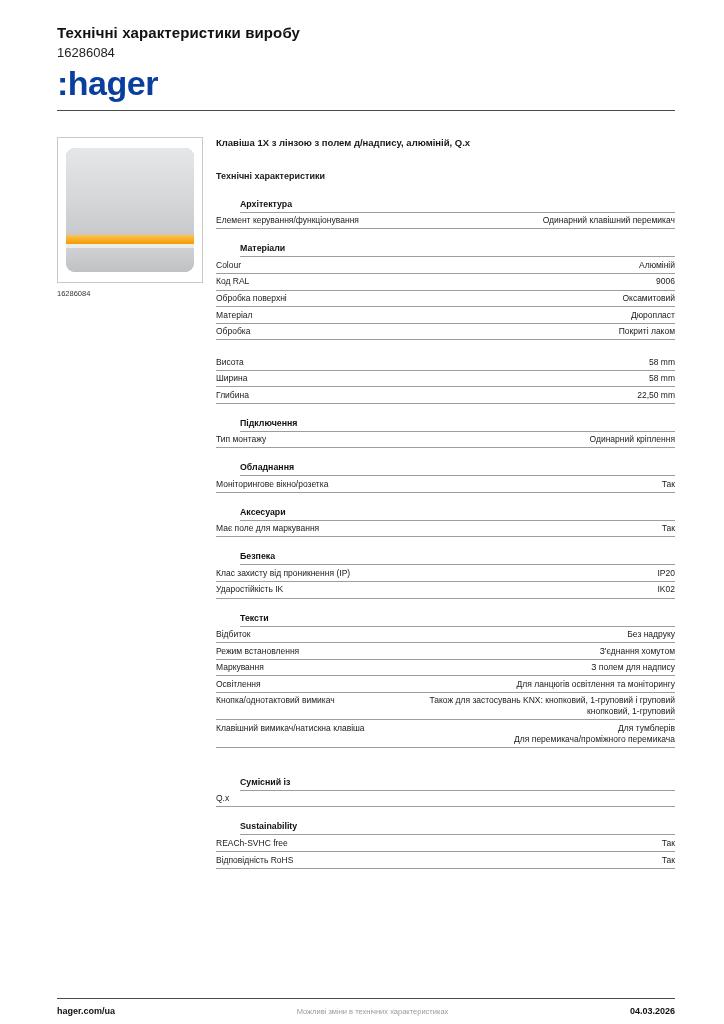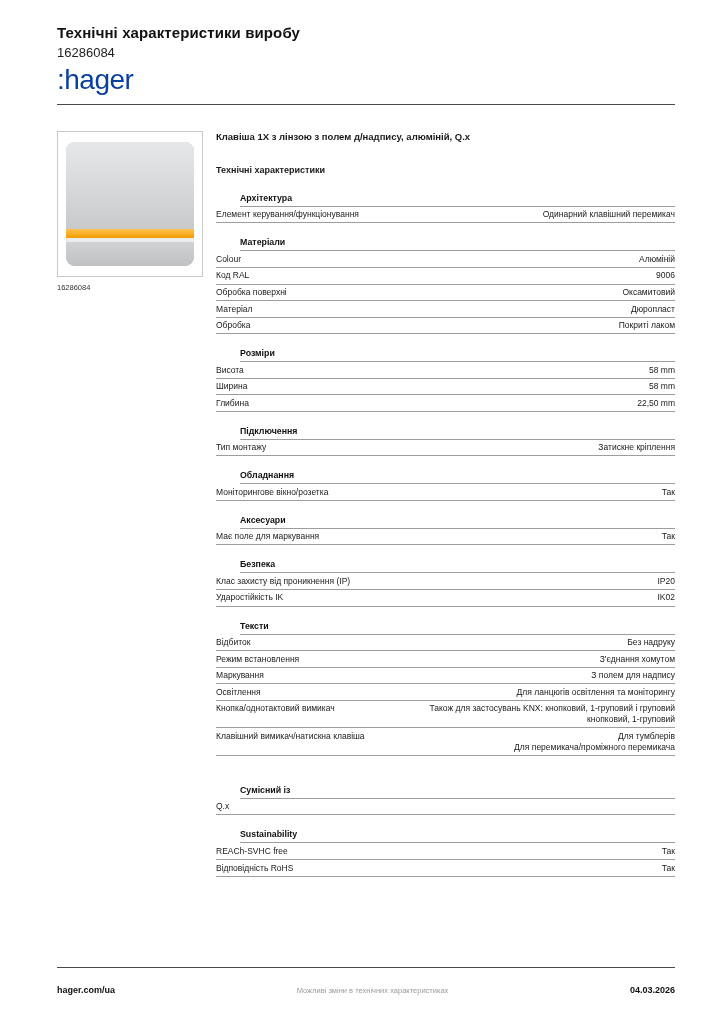--- a/index.html
+++ b/index.html
@@ -11,21 +11,21 @@
     position: relative;
     overflow: hidden;
   }
   .page { padding: 22px 49px 0 57px; }
 
   
   .header { display: flex; justify-content: space-between; align-items: flex-start; flex-direction: column; }
   .title-block { padding-top: 2px; }
   .doc-title { font-size: 15px; font-weight: bold; color: #111; letter-spacing: 0.1px; }
   .doc-code { font-size: 13px; margin-top: 4px; color: #222; }
-  .logo { font-size: 28px; font-weight: normal; color: #0a3f9e; letter-spacing: -0.5px; line-height: 1; padding-top: 6px; }
+  .logo { font-size: 34px; font-weight: bold; color: #0a3f9e; letter-spacing: -0.5px; line-height: 1; padding-top: 6px; }
   .header-rule { border: 0; border-top: 1px solid #4a4a4a; margin-top: 10px; }
 
   
   .main { display: flex; margin-top: 26px; gap: 13px; }
   .left-col { width: 146px; flex: 0 0 146px; }
   .img-box {
     width: 146px; height: 146px;
     border: 1px solid #c9c9c9;
     background: #fff;
     display: flex; align-items: center; justify-content: center;
@@ -54,22 +54,22 @@
     display: flex; justify-content: space-between; align-items: flex-start; gap: 14px;
     font-size: 8.5px; line-height: 1.3;
     padding: 2.5px 0 2px 0;
     border-bottom: 1px solid #9d9d9d;
   }
   .row-label { text-align: left; color: #1a1a1a; }
   .row-value { text-align: right; color: #1a1a1a; white-space: pre-line; max-width: 64%; }
 
   
   .footer {
-    position: absolute; left: 57px; right: 49px; bottom: 29px;
-    border-top: 1px solid #4a4a4a; padding-top: 17px;
+    position: absolute; left: 57px; right: 49px; bottom: 8px;
+    border-top: 1px solid #4a4a4a; padding-top: 7px;
     display: flex; justify-content: space-between; align-items: baseline;
   }
   .footer-site { font-size: 9px; font-weight: bold; color: #111; text-decoration: none; }
   .footer-note { font-size: 7.5px; color: #9b9b9b; }
   .footer-date { font-size: 9px; font-weight: bold; color: #111; }
 </style>
 </head>
 <body>
 
 <div class="page">
@@ -135,21 +135,20 @@
   </div>
 
   <div class="spec-row">
     <span class="row-label">Обробка</span>
     <span class="row-value">Покриті лаком</span>
   </div>
 </div>
   </section>
 
   <section class="spec-section">
-    <h3 class="section-heading">Розміри</h3>
     <div class="rows">
   <div class="spec-row">
     <span class="row-label">Висота</span>
     <span class="row-value">58 mm</span>
   </div>
 
   <div class="spec-row">
     <span class="row-label">Ширина</span>
     <span class="row-value">58 mm</span>
   </div>
@@ -159,21 +158,21 @@
     <span class="row-value">22,50 mm</span>
   </div>
 </div>
   </section>
 
   <section class="spec-section">
     <h3 class="section-heading">Підключення</h3>
     <div class="rows">
   <div class="spec-row">
     <span class="row-label">Тип монтажу</span>
-    <span class="row-value">Затискне кріплення</span>
+    <span class="row-value">Одинарний кріплення</span>
   </div>
 </div>
   </section>
 
   <section class="spec-section">
     <h3 class="section-heading">Обладнання</h3>
     <div class="rows">
   <div class="spec-row">
     <span class="row-label">Моніторингове вікно/розетка</span>
     <span class="row-value">Так</span>

